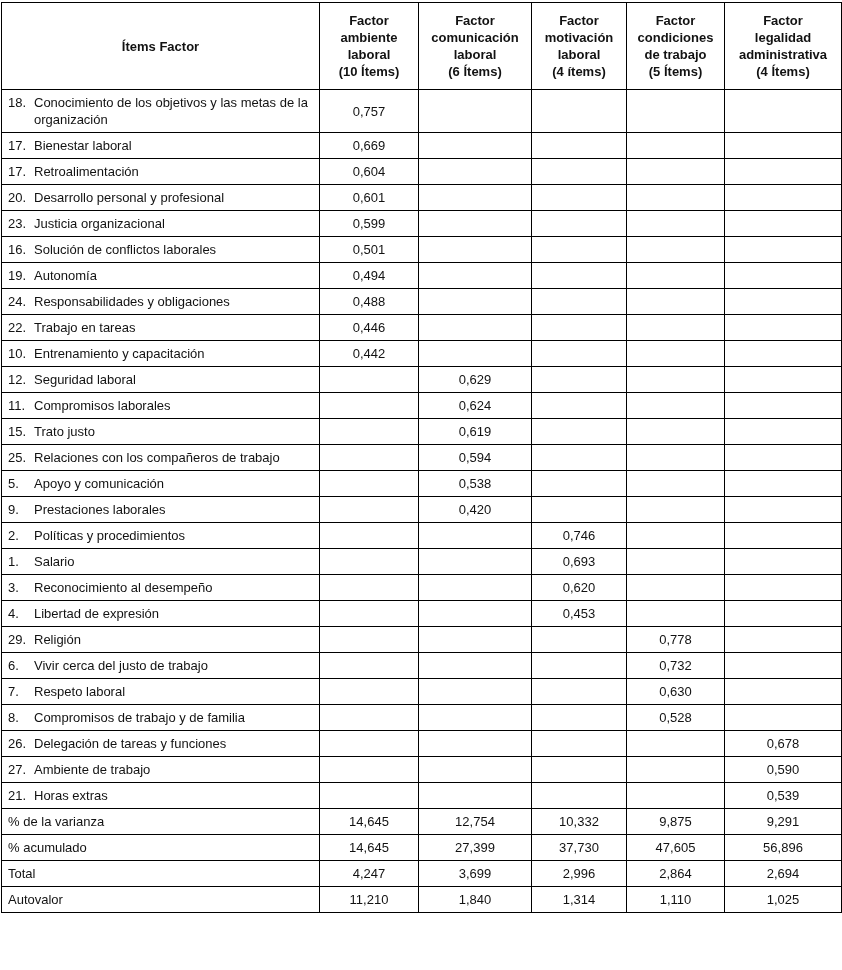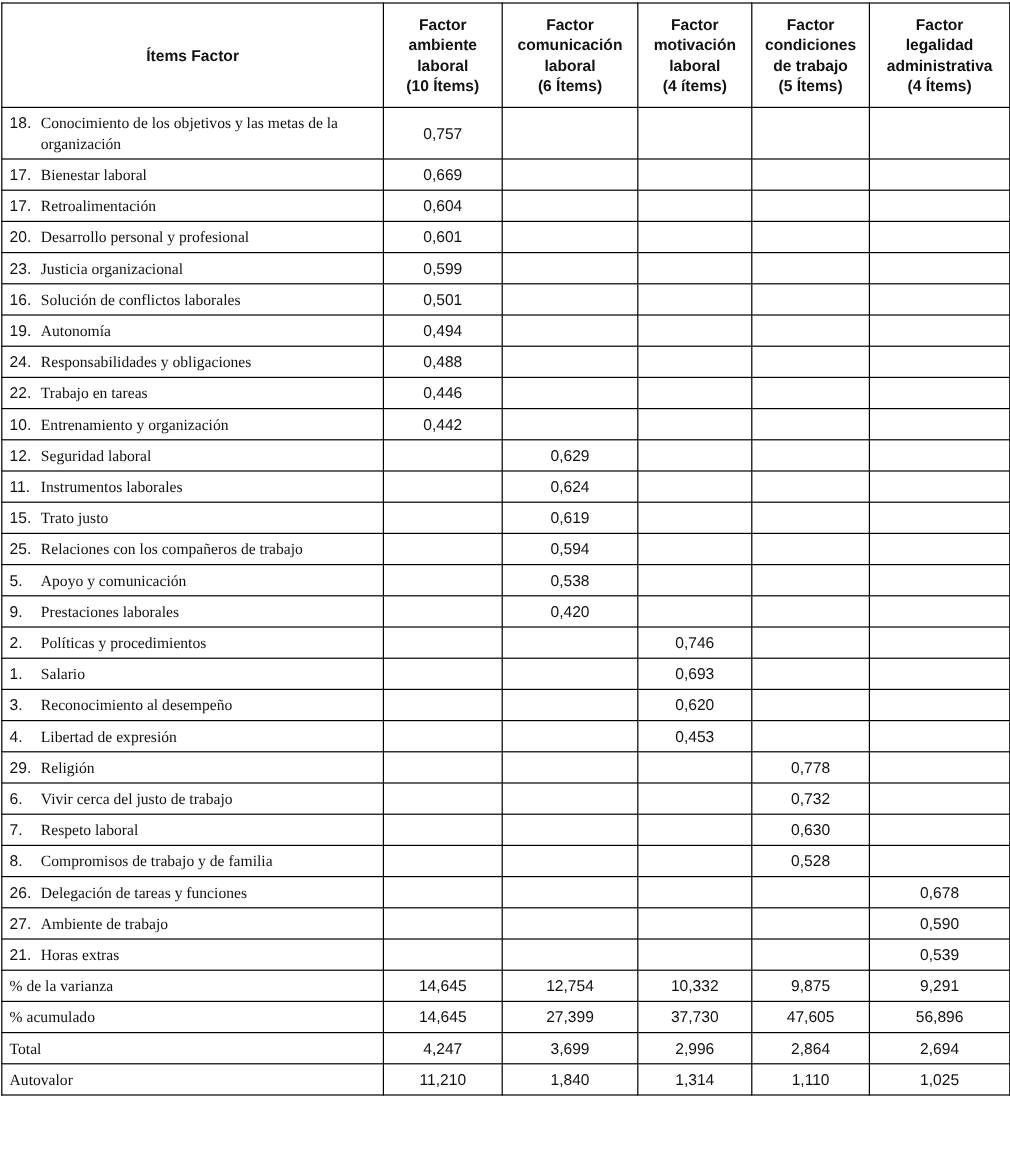--- a/index.html
+++ b/index.html
@@ -45,21 +45,20 @@
   .label-inner {
     display: flex;
     align-items: flex-start;
   }
   .item-num {
     width: 26px;
     flex: 0 0 26px;
   }
   .item-text {
     flex: 1 1 auto;
-    font-family: Liberation Serif, serif;
   }
   td.value-cell {
     text-align: center;
   }
 </style>
 </head>
 <body>
 
 <div class="page">
   <table class="factor-table">
@@ -211,21 +210,21 @@
           <td class="value-cell">0,446</td>
           <td class="value-cell"></td>
           <td class="value-cell"></td>
           <td class="value-cell"></td>
           <td class="value-cell"></td>
         </tr>
         <tr>
           <td class="label-cell">
             <div class="label-inner">
               <span class="item-num">10.</span>
-              <span class="item-text">Entrenamiento y organización</span>
+              <span class="item-text">Entrenamiento y capacitación</span>
             </div>
           </td>
           <td class="value-cell">0,442</td>
           <td class="value-cell"></td>
           <td class="value-cell"></td>
           <td class="value-cell"></td>
           <td class="value-cell"></td>
         </tr>
         <tr>
           <td class="label-cell">
@@ -237,21 +236,21 @@
           <td class="value-cell"></td>
           <td class="value-cell">0,629</td>
           <td class="value-cell"></td>
           <td class="value-cell"></td>
           <td class="value-cell"></td>
         </tr>
         <tr>
           <td class="label-cell">
             <div class="label-inner">
               <span class="item-num">11.</span>
-              <span class="item-text">Instrumentos laborales</span>
+              <span class="item-text">Compromisos laborales</span>
             </div>
           </td>
           <td class="value-cell"></td>
           <td class="value-cell">0,624</td>
           <td class="value-cell"></td>
           <td class="value-cell"></td>
           <td class="value-cell"></td>
         </tr>
         <tr>
           <td class="label-cell">

